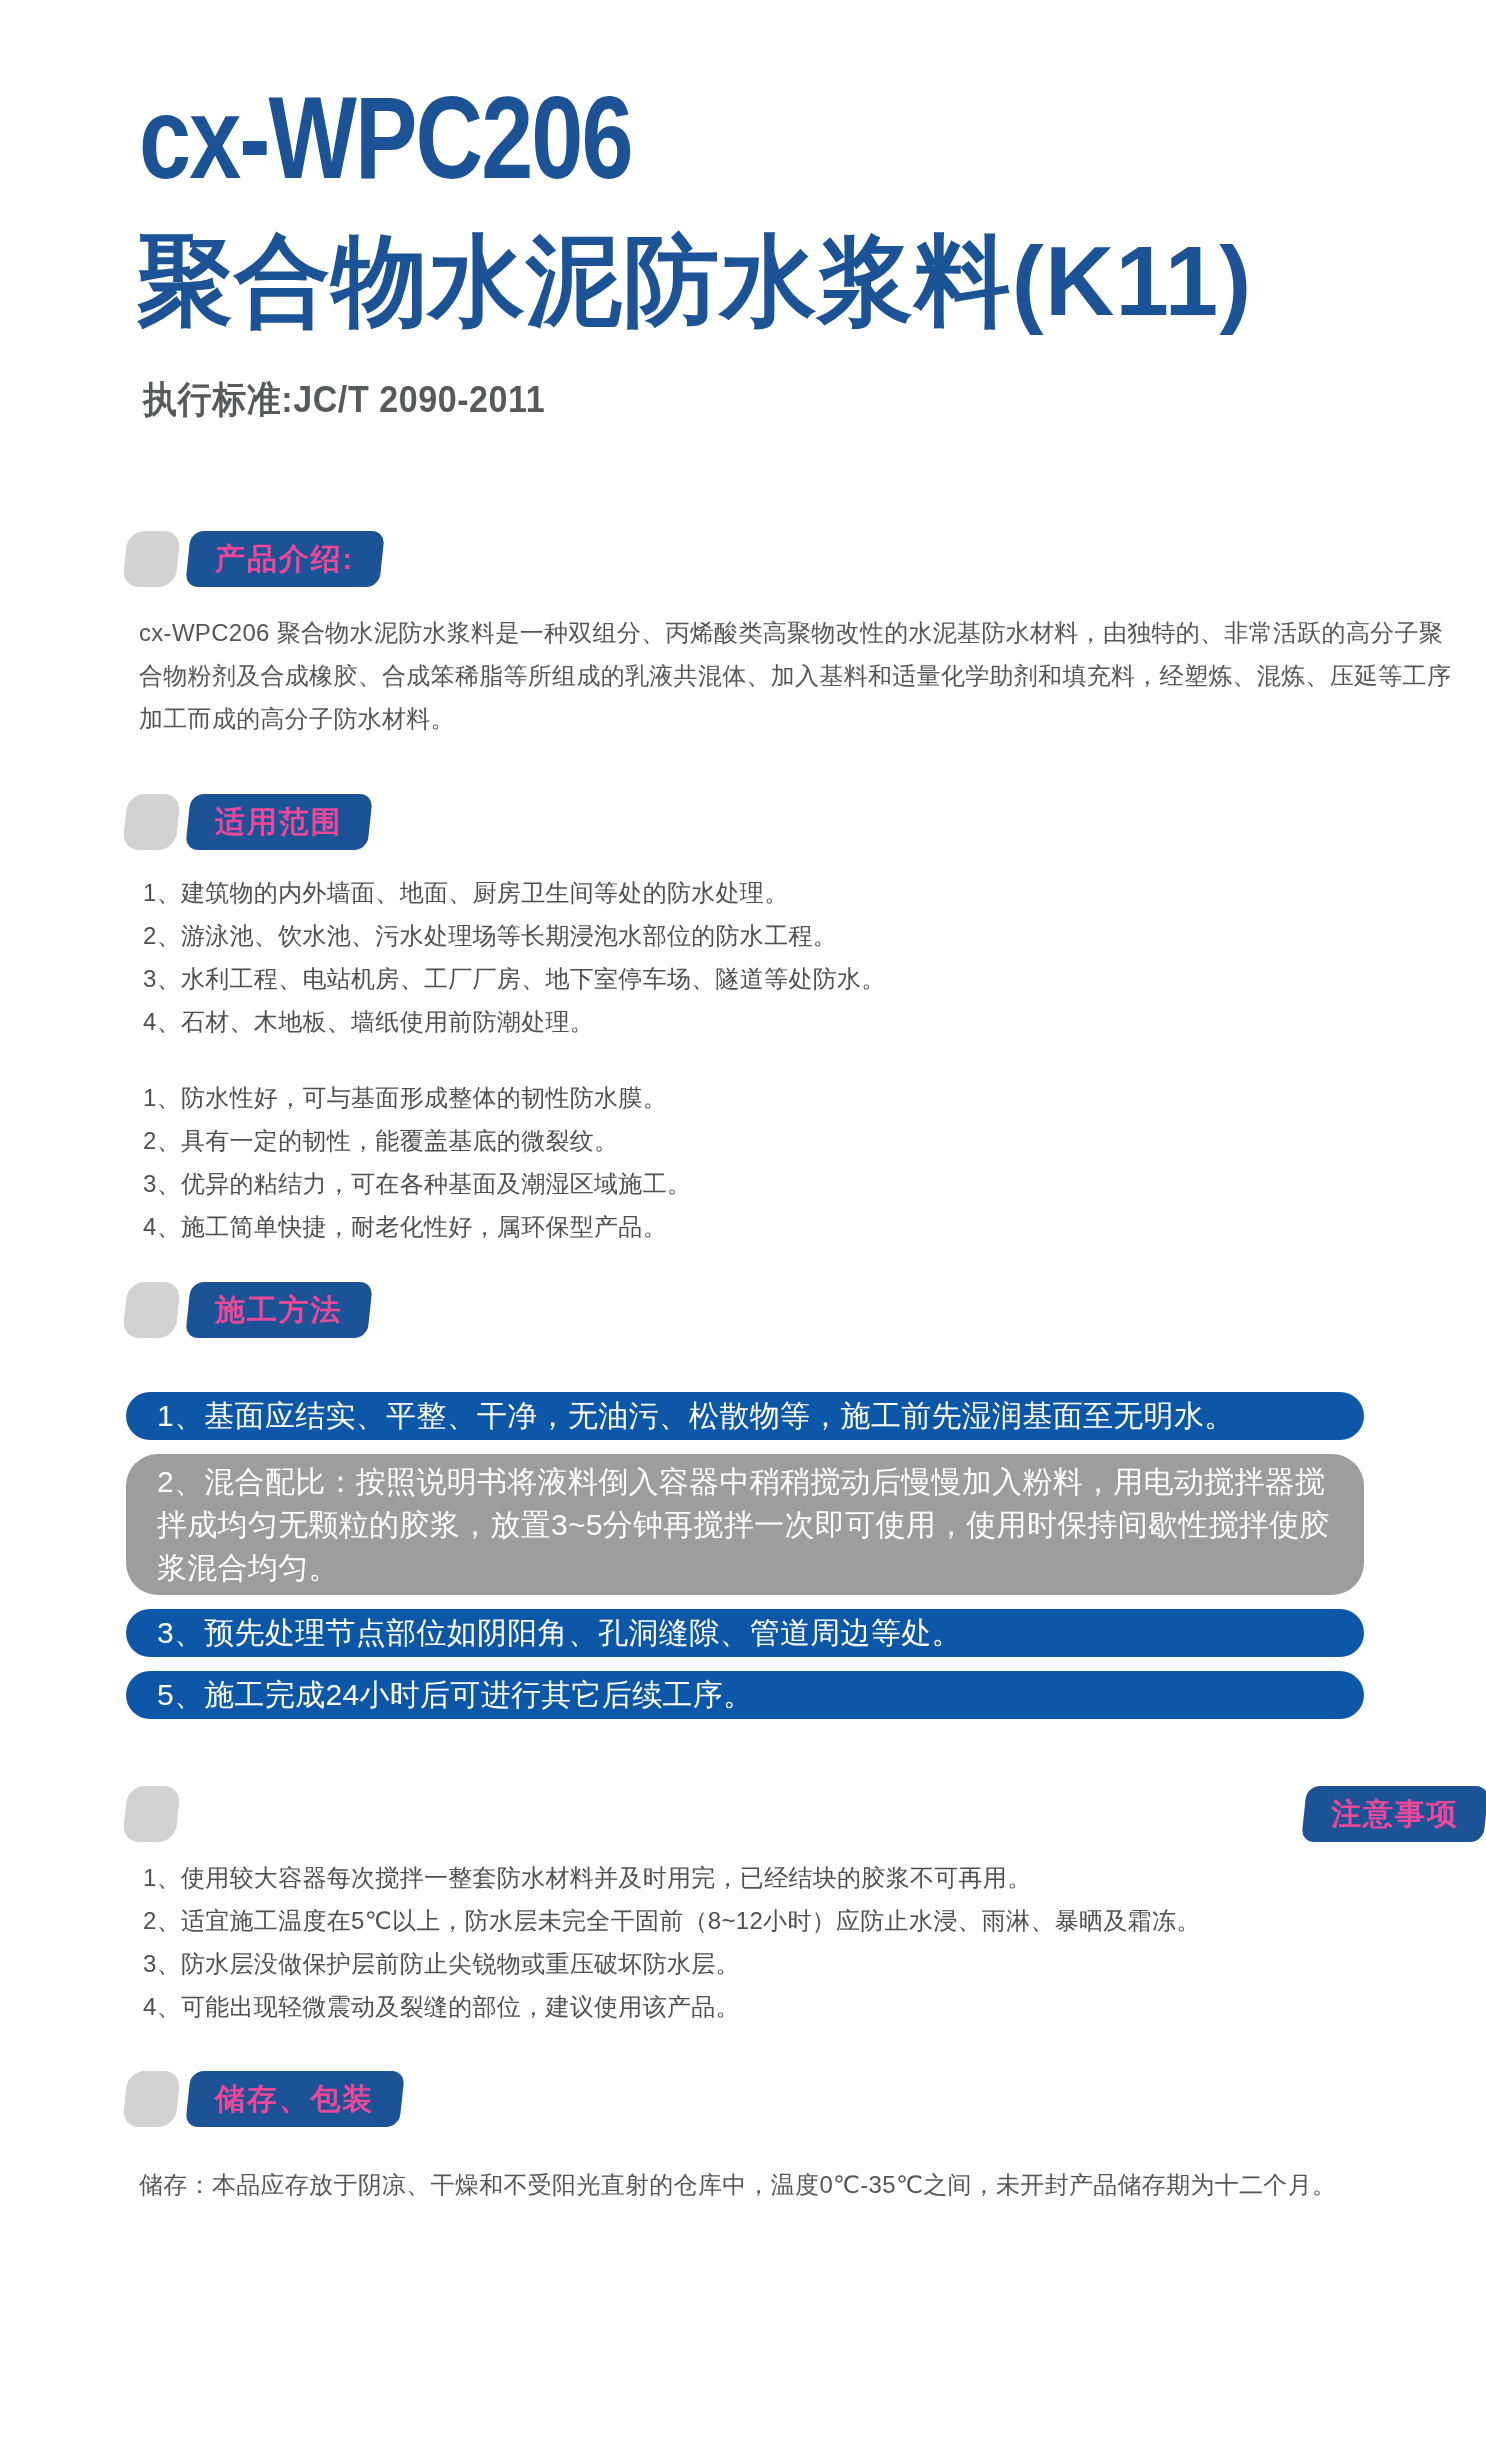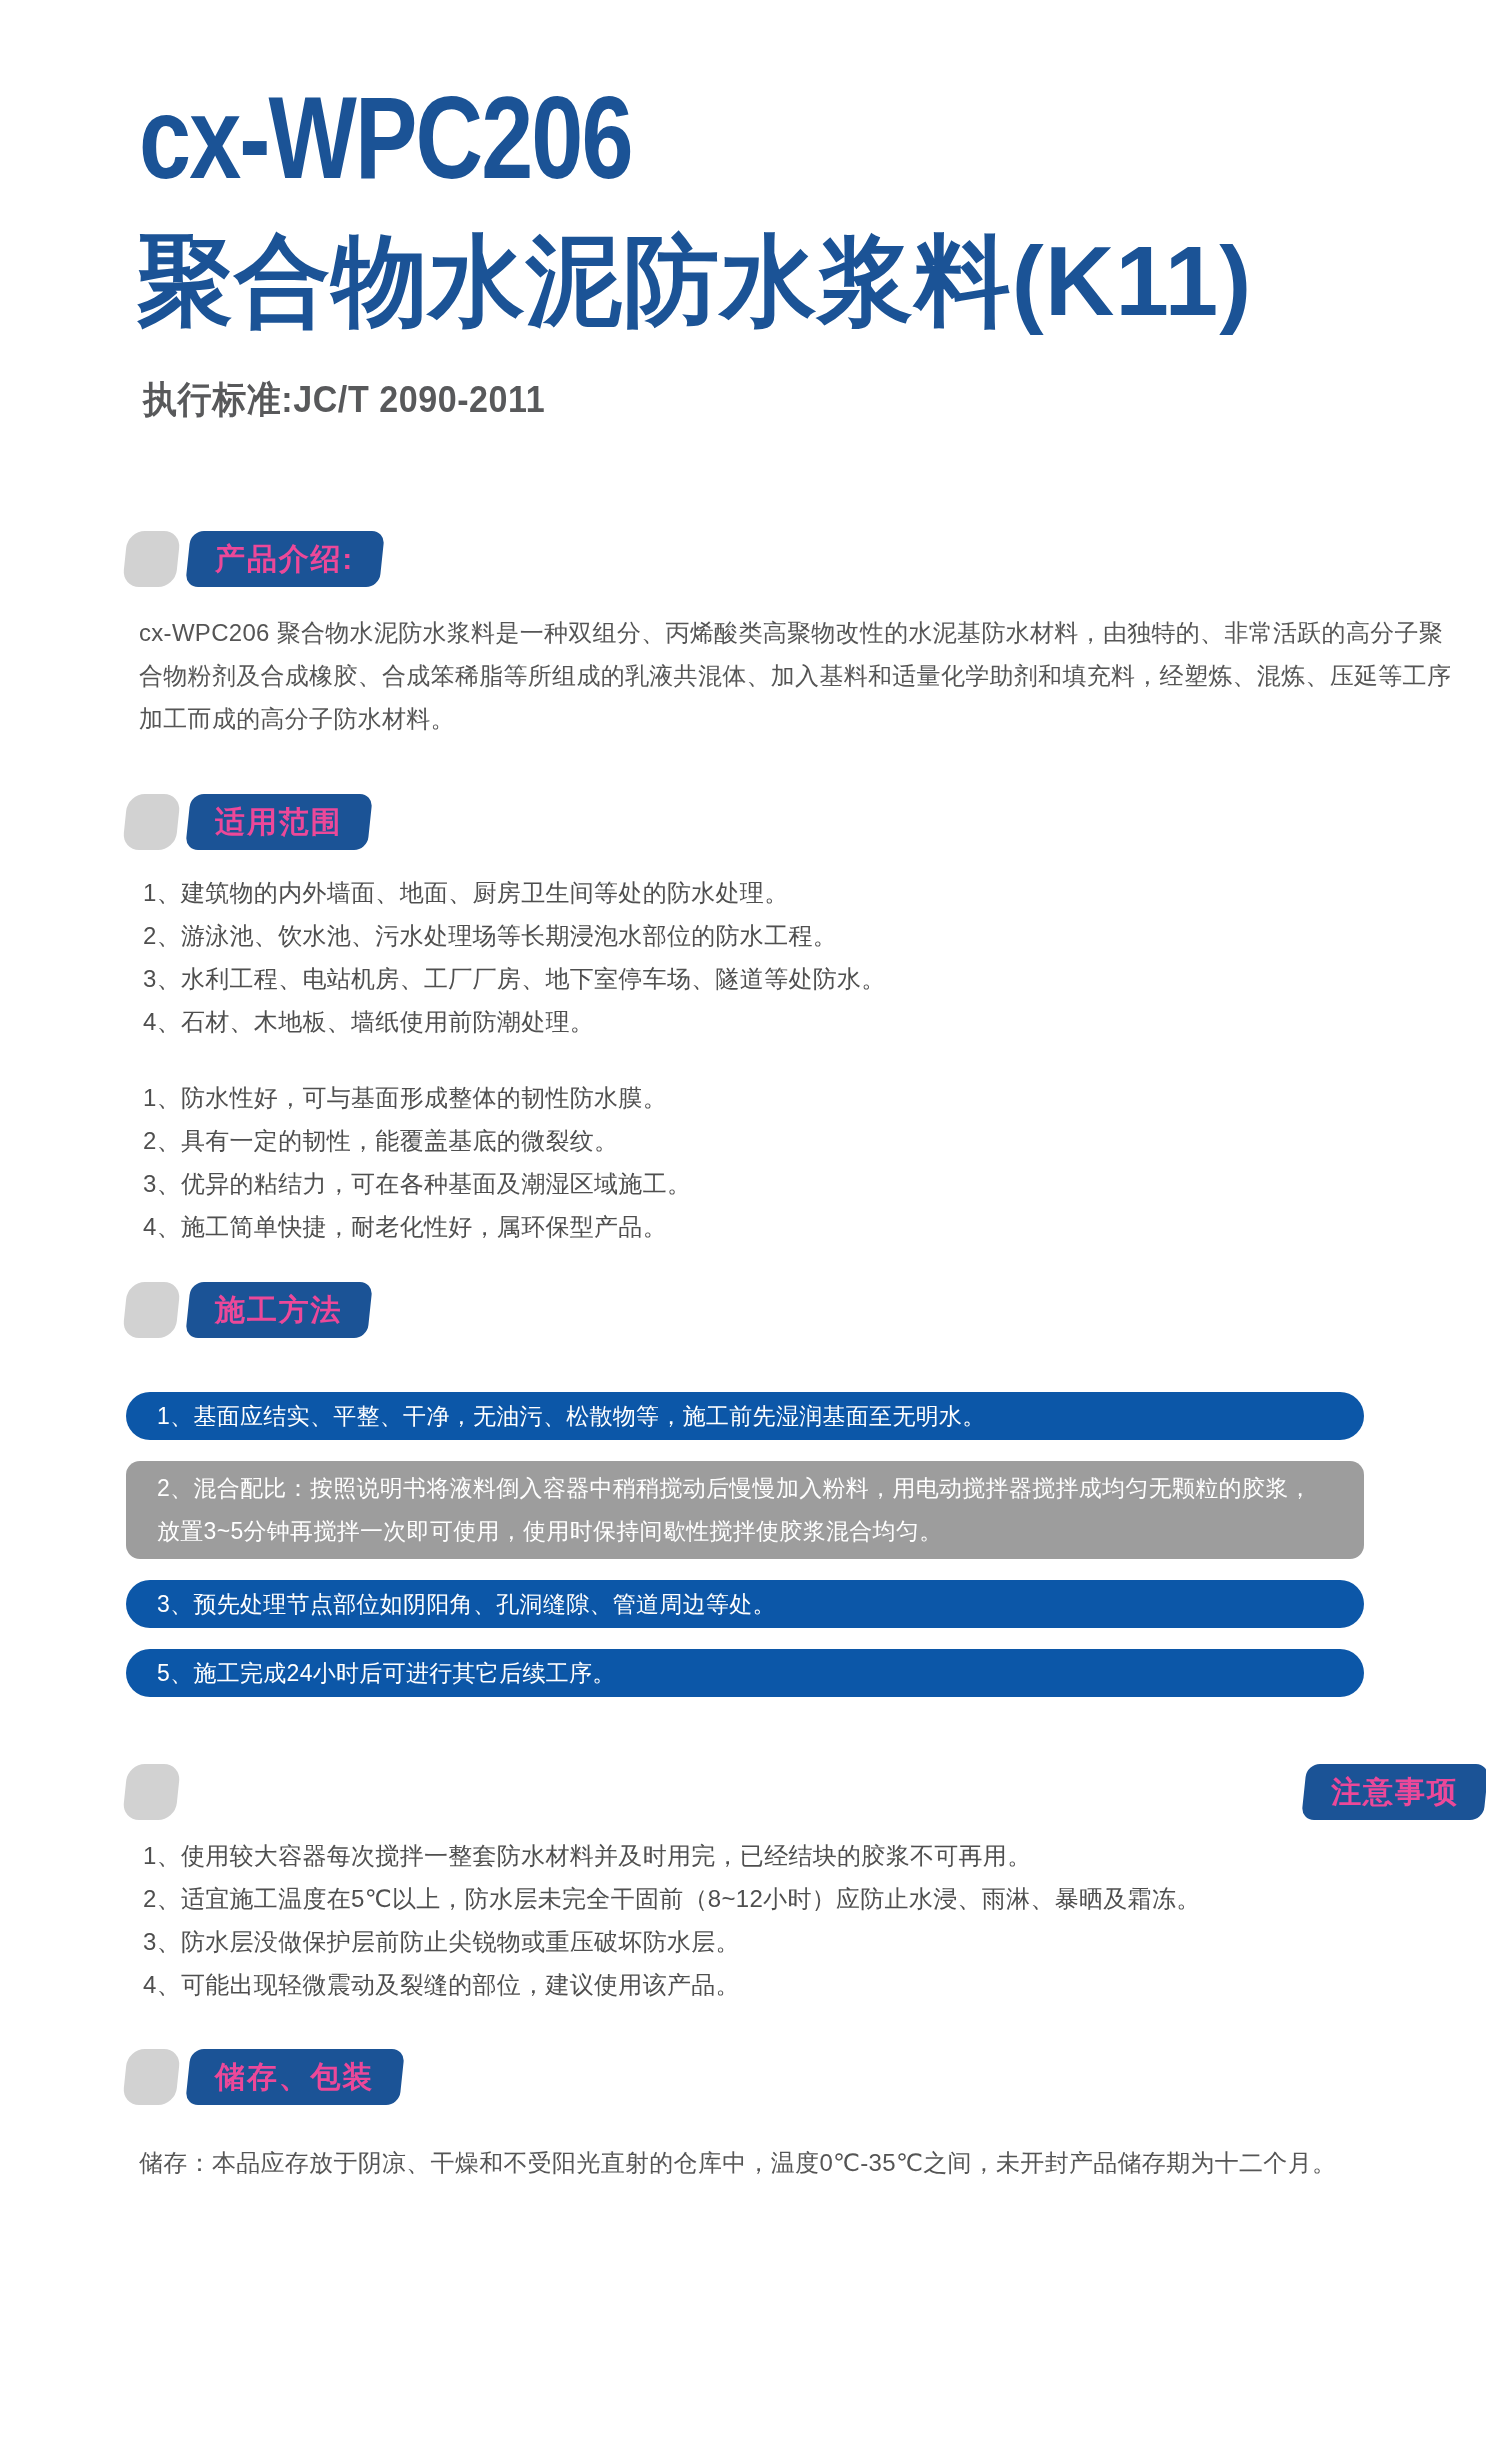--- a/index.html
+++ b/index.html
@@ -60,25 +60,25 @@
     margin-left:139px;width:1323px;
     font-size:24px;line-height:43px;color:var(--body-text);
     text-align:left;letter-spacing:0.3px;
   }
   .list{margin-left:143px;width:1311px;color:#4F4F4F;}
   .list .item{font-size:24px;line-height:43px;letter-spacing:0.3px;}
 
   
   .pills{margin-left:126px;width:1238px;}
   .pill{
-    color:#ffffff;font-size:23px;letter-spacing:0.3px;
-    margin-top:21px;padding:0 31px;
+    color:#ffffff;font-size:30px;letter-spacing:0.3px;
+    margin-top:14px;padding:0 31px;
   }
   .pill.blue{background:var(--pill-blue);border-radius:25px;line-height:48px;min-height:48px;}
-  .pill.gray{background:var(--pill-gray);border-radius:14px;line-height:43px;padding-top:6px;padding-bottom:6px;min-height:98px;}
+  .pill.gray{background:var(--pill-gray);border-radius:32px;line-height:43px;padding-top:6px;padding-bottom:6px;min-height:98px;}
 
   
   .mt183{margin-top:110px;} .mt90{margin-top:54px;} .mt40{margin-top:24px;}
   .mt35{margin-top:21px;}  .mt66{margin-top:40px;} .mt55{margin-top:33px;}
   .mt57{margin-top:34px;}  .mt112{margin-top:67px;justify-content:space-between;} .mt50{margin-top:14px;}
   .mt72{margin-top:43px;font-family:Liberation Mono, monospace;}  .mt76{margin-top:36px;}
 </style>
 </head>
 <body>
 

